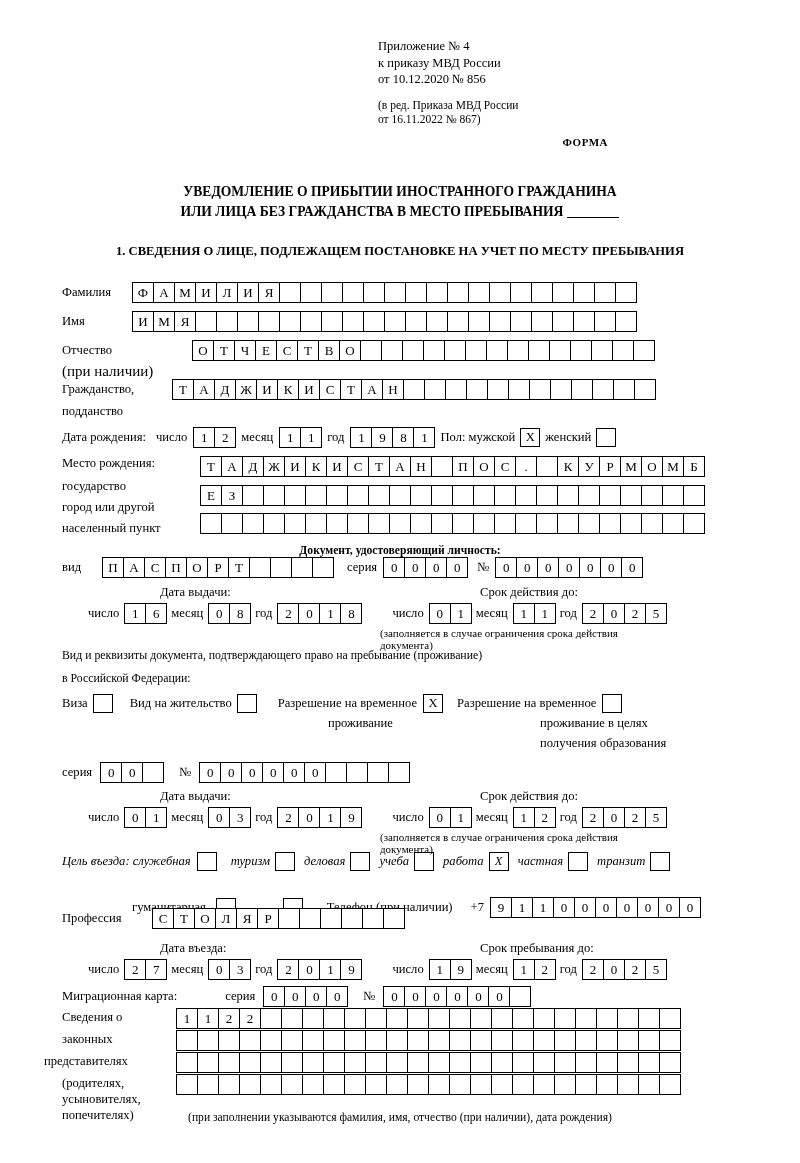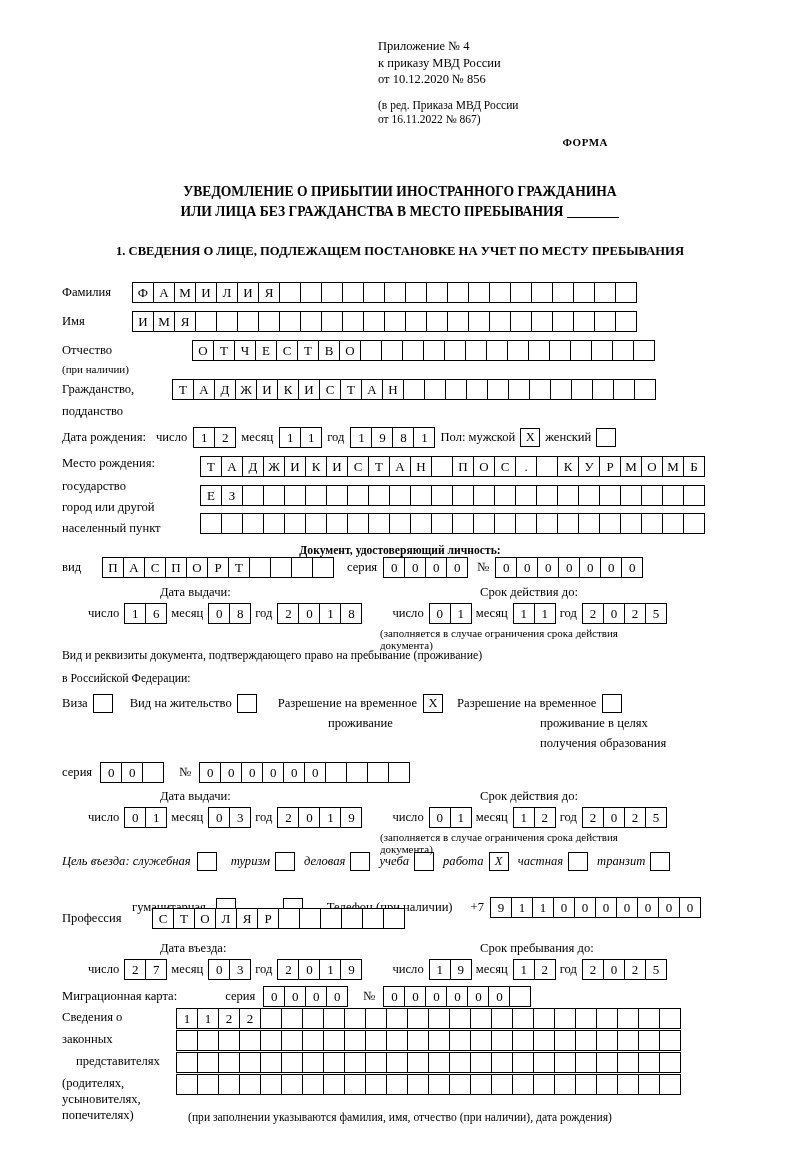--- a/index.html
+++ b/index.html
@@ -30,21 +30,21 @@
   .title .l2 .blank{display:inline-block;border-bottom:1px solid #000;width:52px;vertical-align:-2px;margin-left:4px;}
 
   .section1{
     position:absolute;top:244px;left:0;width:800px;
     text-align:center;font-weight:bold;font-size:12.6px;
   }
 
   
   .row{position:absolute;display:flex;align-items:center;}
   .lbl{font-size:12.6px;white-space:nowrap;}
-  .lbl.sm{font-size:11px;}
+  .lbl.sm{font-size:15px;}
   .b{font-weight:bold;}
 
   
   .cells{display:flex;}
   .cell{
     width:22px;height:21px;
     border:1px solid #000;
     margin-right:-1px;
     box-sizing:border-box;
     font-size:13px;
@@ -633,21 +633,21 @@
         <span class="cell"></span>
       </span>
   </div>
 
   <div class="row" style="top:1010px;left:62px;">
     <span class="lbl">Сведения о</span>
   </div>
   <div class="row" style="top:1032px;left:62px;">
     <span class="lbl">законных</span>
   </div>
-  <div class="row" style="top:1054px;left:44px;margin-left:32px;">
+  <div class="row" style="top:1054px;left:44px;">
     <span class="lbl">представителях</span>
   </div>
   <div class="row" style="top:1076px;left:62px;">
     <span class="lbl">(родителях,</span>
   </div>
   <div class="row" style="top:1092px;left:62px;">
     <span class="lbl">усыновителях,</span>
   </div>
   <div class="row" style="top:1108px;left:62px;">
     <span class="lbl">попечителях)</span>

